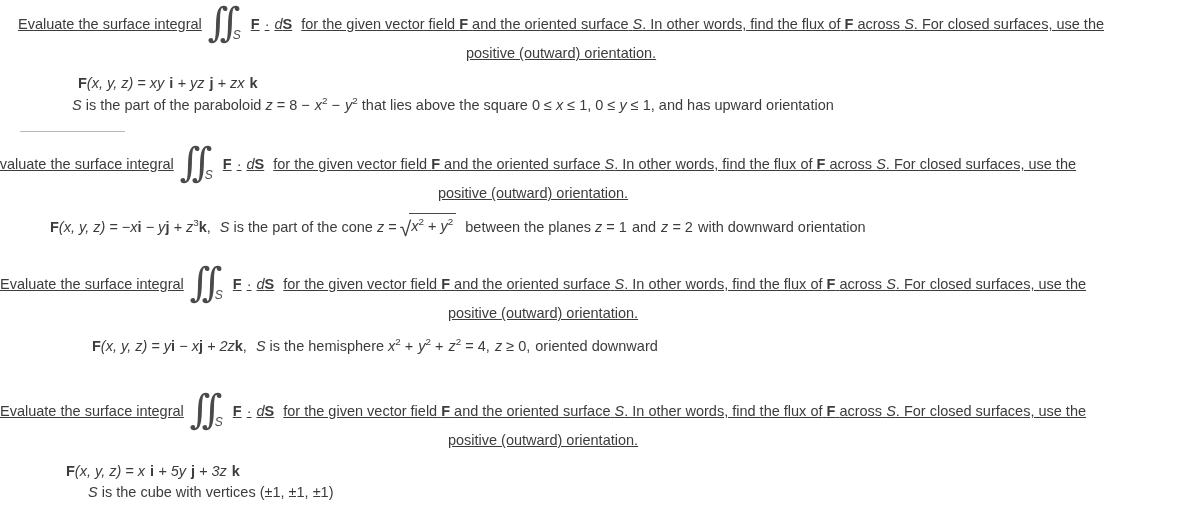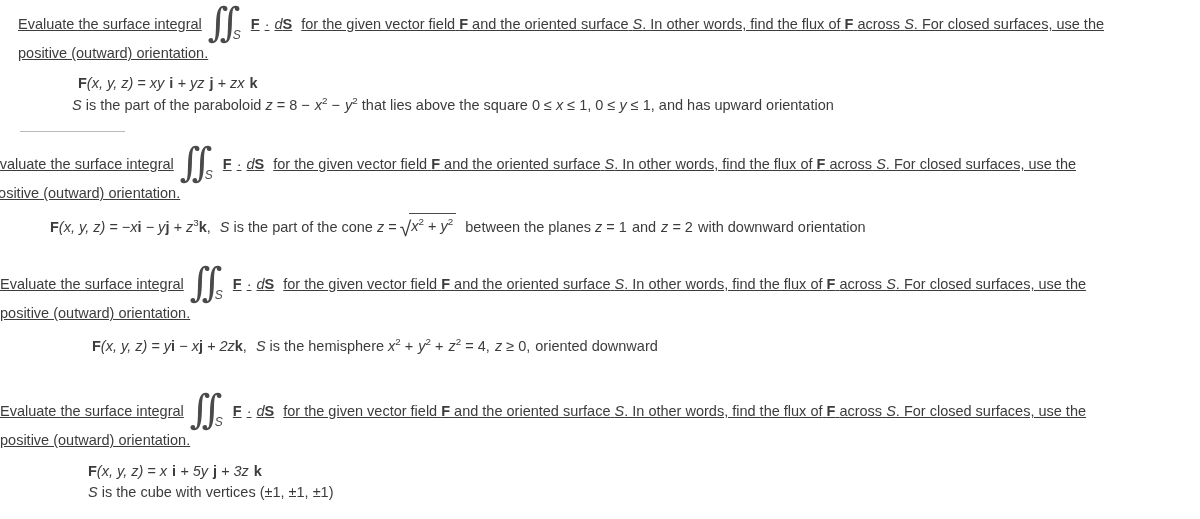--- a/index.html
+++ b/index.html
@@ -25,20 +25,21 @@
 
   .stem-line {
     line-height: 1.05;
     white-space: nowrap;
     text-decoration: underline;
   }
 
   .stem-line-2 {
     margin-top: 13px;
     white-space: nowrap;
+    text-align: center;
   }
 
   .formula-block {
     margin-top: 11px;
   }
 
   .formula-line {
     line-height: 1.45;
     white-space: nowrap;
   }
@@ -237,21 +238,21 @@
     <span class="bold">F</span>
     <span>across</span>
     <span class="var">S</span><span>. For closed surfaces, use the</span>
   </div>
 
   <div class="stem-line stem-line-2">
     <span>positive (outward) orientation.</span>
   </div>
 
   <div class="formula-block" style="margin-top:12px;">
-    <div class="formula-line" style="padding-left:88px;">
+    <div class="formula-line" style="padding-left:66px;">
       <span class="bold">F</span><span class="var">(x, y, z)</span>
       <span class="var">= x</span><span class="sp"></span><span class="bold">i</span>
       <span class="var">+ 5y</span><span class="sp"></span><span class="bold">j</span>
       <span class="var">+ 3z</span><span class="sp"></span><span class="bold">k</span>
     </div>
     <div class="formula-line" style="padding-left:88px;">
       <span class="var">S</span>
       <span>is the cube with vertices  (±1, ±1, ±1)</span>
     </div>
   </div>

